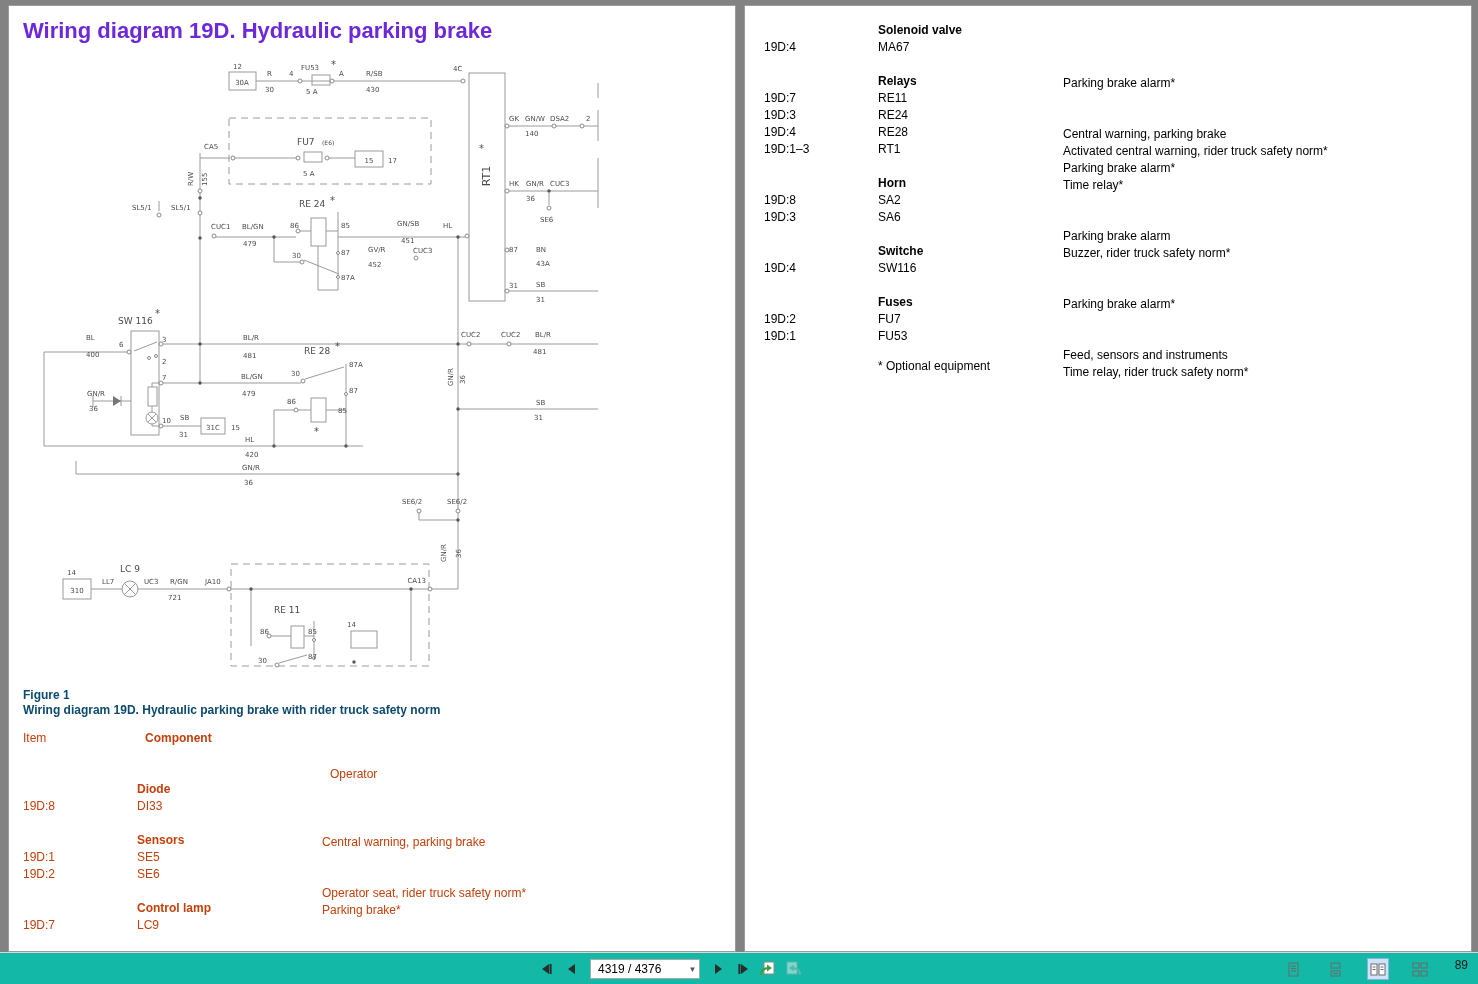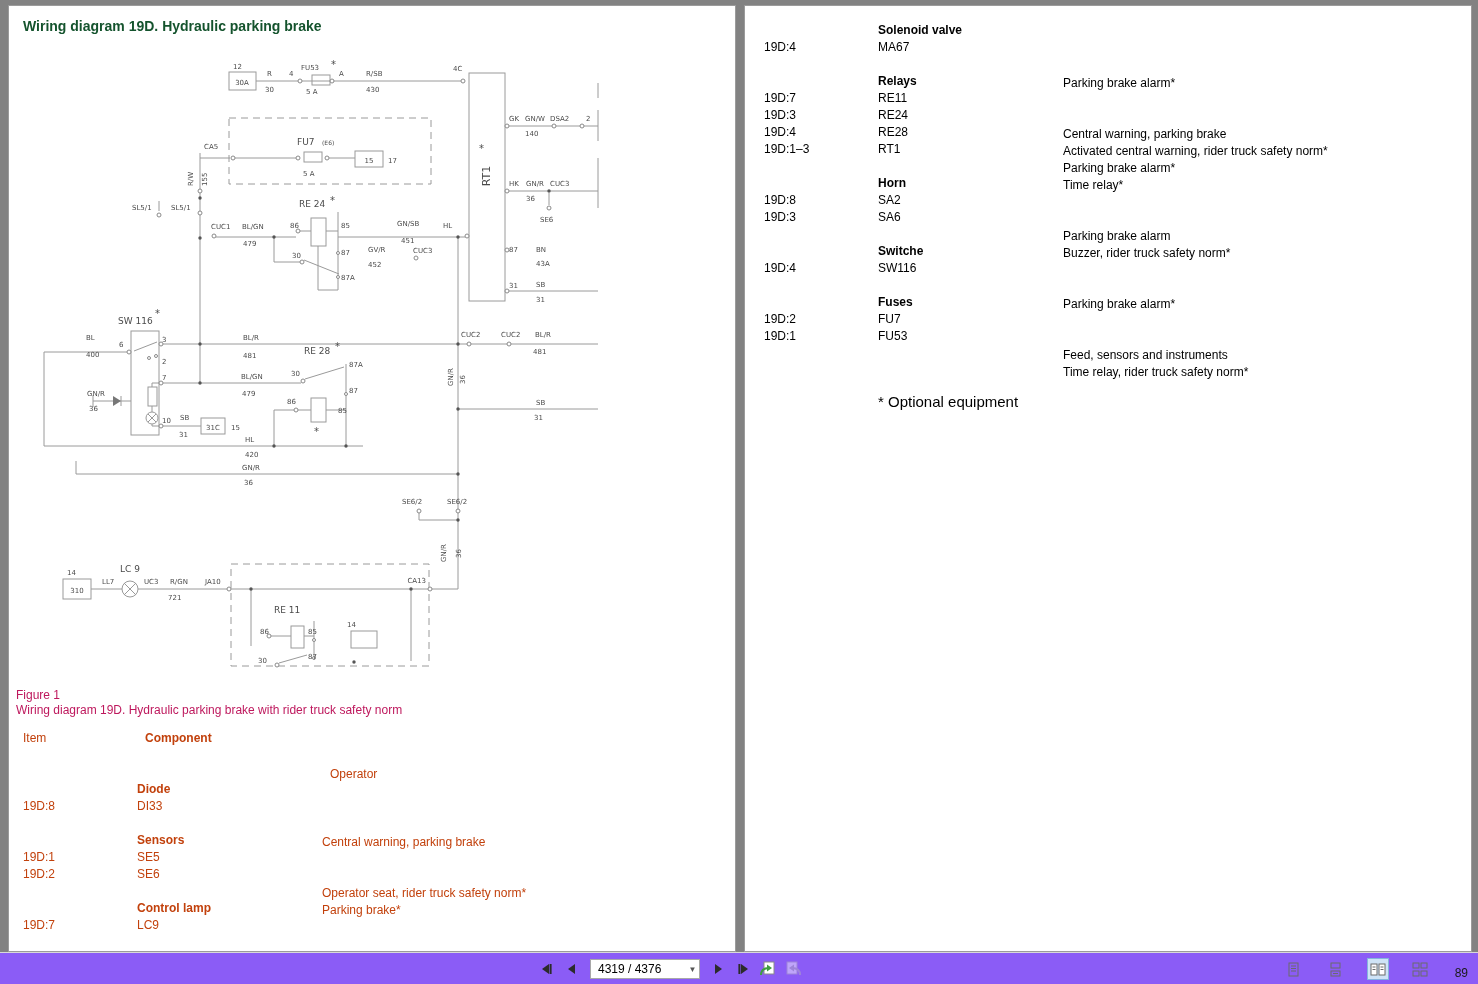--- a/index.html
+++ b/index.html
@@ -2,47 +2,47 @@
 <html><head>
 <meta charset="utf-8">
 <style>
   html,body{margin:0;padding:0;width:1478px;height:984px;overflow:hidden;
     background:#828282;font-family:"Liberation Sans",sans-serif;}
   .screen{position:relative;width:1478px;height:984px;}
   .page{position:absolute;top:5px;height:947px;background:#ffffff;
     border:1px solid #9b9b9b;box-sizing:border-box;}
   .page.left{left:8px;width:728px;}
   .page.right{left:744px;width:728px;}
-  .doc-title{position:absolute;left:14px;top:12px;font-size:14px;font-weight:700;color:#14532d;}
+  .doc-title{position:absolute;left:14px;top:12px;font-size:22px;font-weight:700;color:#6d28d9;}
   svg.diagram{position:absolute;left:0;top:0;}
-  .figure-block{position:absolute;left:7px;top:682px;font-size:12px;font-weight:400;
-    line-height:15px;color:#be185d;}
+  .figure-block{position:absolute;left:14px;top:682px;font-size:12px;font-weight:700;
+    line-height:15px;color:#0c4a6e;}
   .tablewrap{position:absolute;left:14px;top:724px;right:10px;font-size:12px;color:#c2410c;}
   .trow,.thdr{display:flex;height:17px;line-height:17px;}
   .tgap{height:17px;}
   .c-item{width:114px;flex:none;}
   .c-component{width:185px;flex:none;}
   .c-function{flex:1;margin-top:36px;}
   .trow.group .c-component{font-weight:700;}
   .thdr .c-component{font-weight:700;margin-left:8px;}
   .rtablewrap{position:absolute;left:19px;top:16px;right:6px;font-size:12px;color:#000;}
-  .footnote{margin-top:48px;padding-left:114px;font-size:15px;}
+  .footnote{margin-top:14px;padding-left:114px;font-size:12px;}
   
-  .toolbar{position:absolute;left:0;bottom:0;width:1478px;height:32px;background:#8b5cf6;
+  .toolbar{position:absolute;left:0;bottom:0;width:1478px;height:32px;background:#14b8a6;
     border-top:1px solid #d9d9d9;box-sizing:border-box;}
   .navgroup{position:absolute;left:536px;top:4px;display:flex;align-items:center;gap:3px;}
   .tbtn{width:22px;height:24px;border:none;background:transparent;padding:0;display:flex;
     align-items:center;justify-content:center;}
   .pagebox{width:110px;height:20px;background:#fff;border:1px solid #a8a8a8;display:flex;
     align-items:center;box-sizing:border-box;margin:0 4px;}
   .pagebox input{border:none;outline:none;width:88px;height:16px;font-size:12px;
     font-family:"Liberation Sans",sans-serif;padding:0 0 0 7px;background:transparent;}
   .caret{width:14px;height:18px;display:flex;align-items:center;justify-content:center;
     font-size:8px;color:#555;}
-  .viewgroup{position:absolute;right:10px;top:5px;display:flex;align-items:flex-end;gap:20px;}
+  .viewgroup{position:absolute;right:10px;top:5px;display:flex;align-items:flex-start;gap:20px;}
   .viewbtn{width:22px;height:22px;border:1px solid transparent;background:transparent;padding:0;
     display:flex;align-items:center;justify-content:center;box-sizing:border-box;}
   .viewbtn.selected{background:#cfe3f6;border:1px solid #84b4dd;}
   .zoomtext{font-size:12px;color:#1a1a1a;margin-left:4px;}
   .disabled{opacity:.45;}
 </style>
 </head>
 <body>
 
 <div class="screen">

